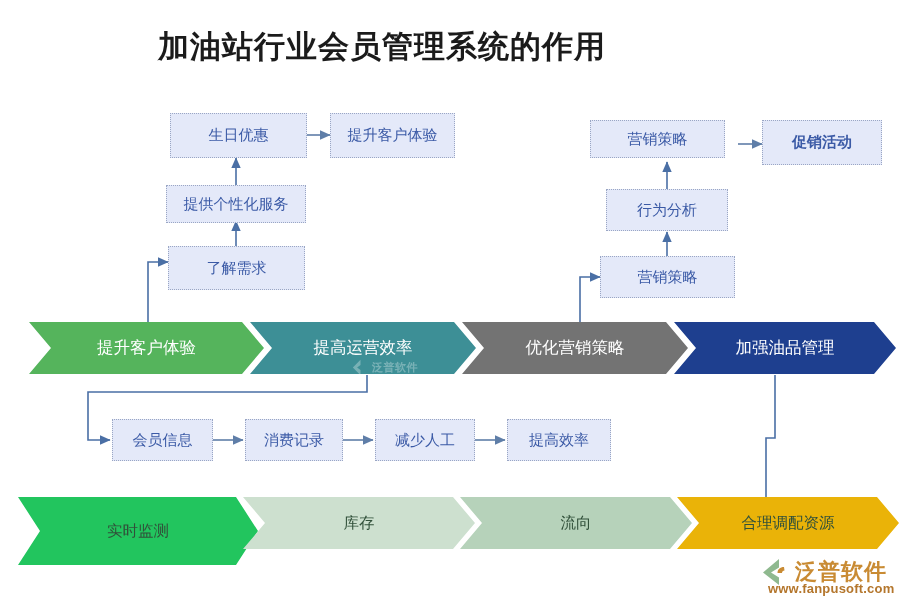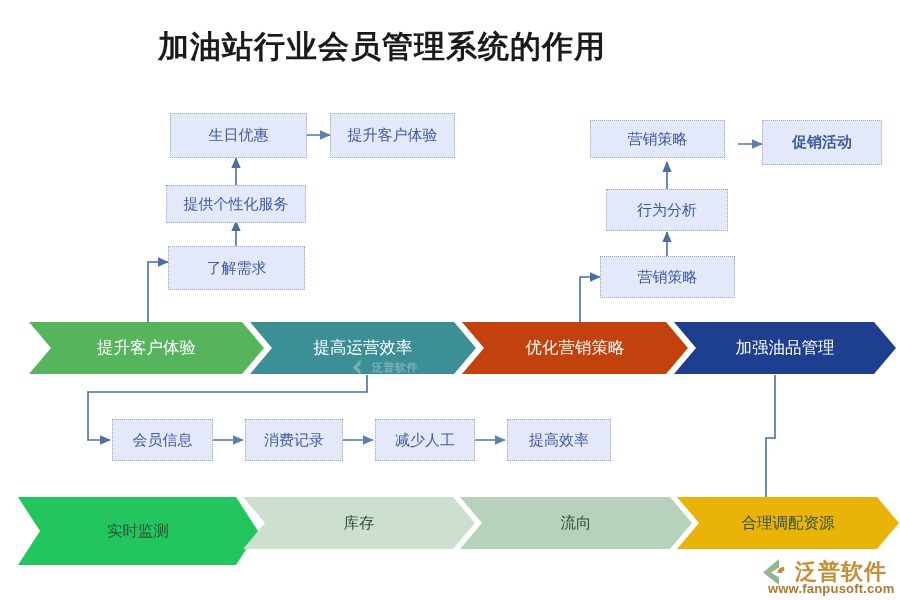--- a/index.html
+++ b/index.html
@@ -182,21 +182,21 @@
   <div class="nodebox" style="left:762px; top:120px; width:120px; height:45px;font-weight:bold;">促销活动</div>
   <div class="nodebox" style="left:606px; top:189px; width:122px; height:42px;">行为分析</div>
   <div class="nodebox" style="left:600px; top:256px; width:135px; height:42px;">营销策略</div>
 
   <div class="chev first" style="left:29px; top:322px; width:235px; height:52px; background:#55b45c;">
     <span>提升客户体验</span>
   </div>
   <div class="chev" style="left:250px; top:322px; width:226px; height:52px; background:#3d8f96;">
     <span>提高运营效率</span>
   </div>
-  <div class="chev" style="left:462px; top:322px; width:226px; height:52px; background:#c2410c;">
+  <div class="chev" style="left:462px; top:322px; width:226px; height:52px; background:#737373;">
     <span>优化营销策略</span>
   </div>
   <div class="chev" style="left:674px; top:322px; width:222px; height:52px; background:#1e3f8f;">
     <span>加强油品管理</span>
   </div>
 
   <div id="mid-watermark">
     <svg width="17" height="17" viewBox="0 0 20 20">
       <path d="M10,1 L1,10 L10,19 L10,13 L6,10 L10,7 Z" fill="#ffffff"></path>
     </svg>

